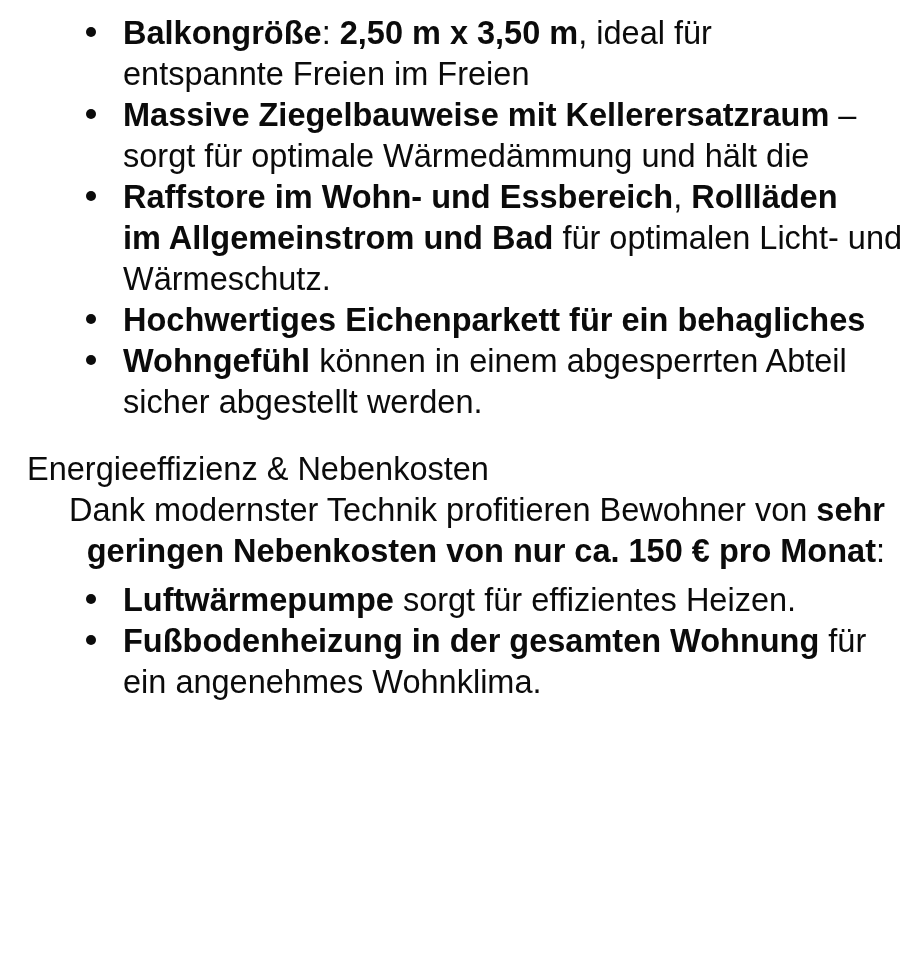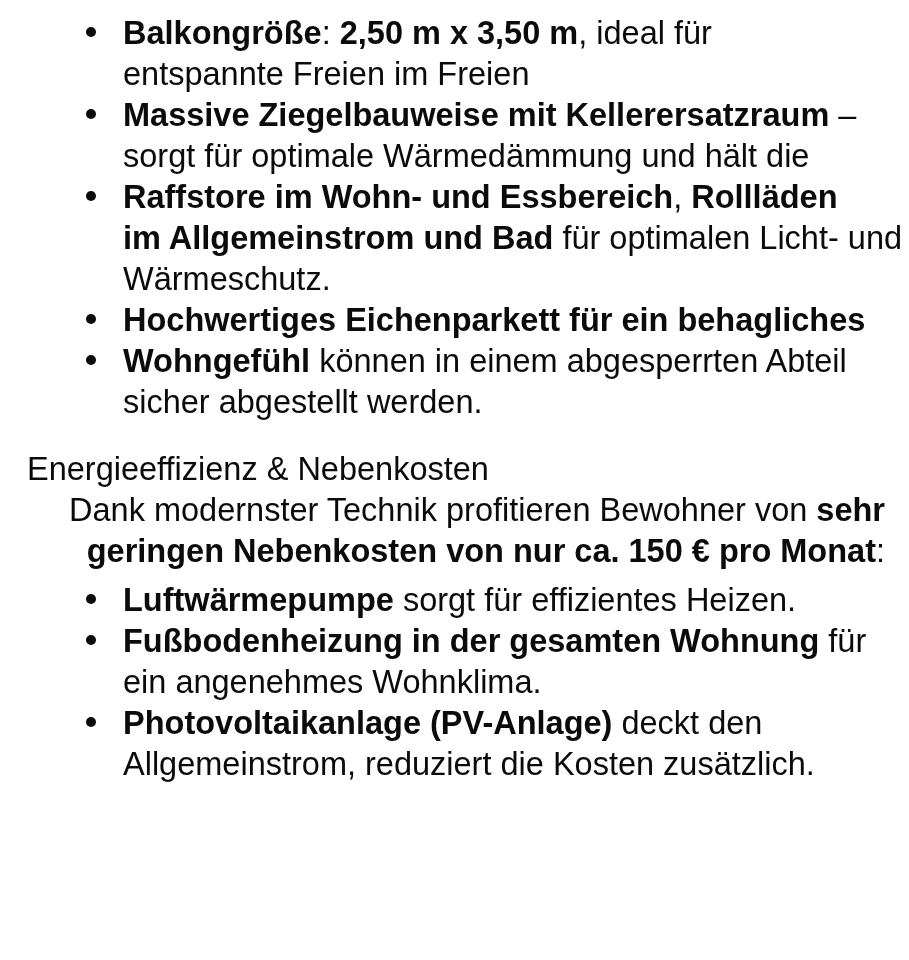--- a/index.html
+++ b/index.html
@@ -72,20 +72,15 @@
   <ul class="blist">
     <li>
         <span class="dot"></span>
       <span class="ln"><span class="b">Luftwärmepumpe</span><span> sorgt für effizientes Heizen.</span></span>
     </li>
     <li>
         <span class="dot"></span>
       <span class="ln"><span class="b">Fußbodenheizung in der gesamten Wohnung</span><span> für</span></span>
       <span class="ln"><span>ein angenehmes Wohnklima.</span></span>
     </li>
-    <li>
-        <span class="dot"></span>
-      <span class="ln"><span class="b">Photovoltaikanlage (PV-Anlage)</span><span> deckt den</span></span>
-      <span class="ln"><span>Allgemeinstrom, reduziert die Kosten zusätzlich.</span></span>
-    </li>
   </ul>
 
 </div>
 
 </body></html>

